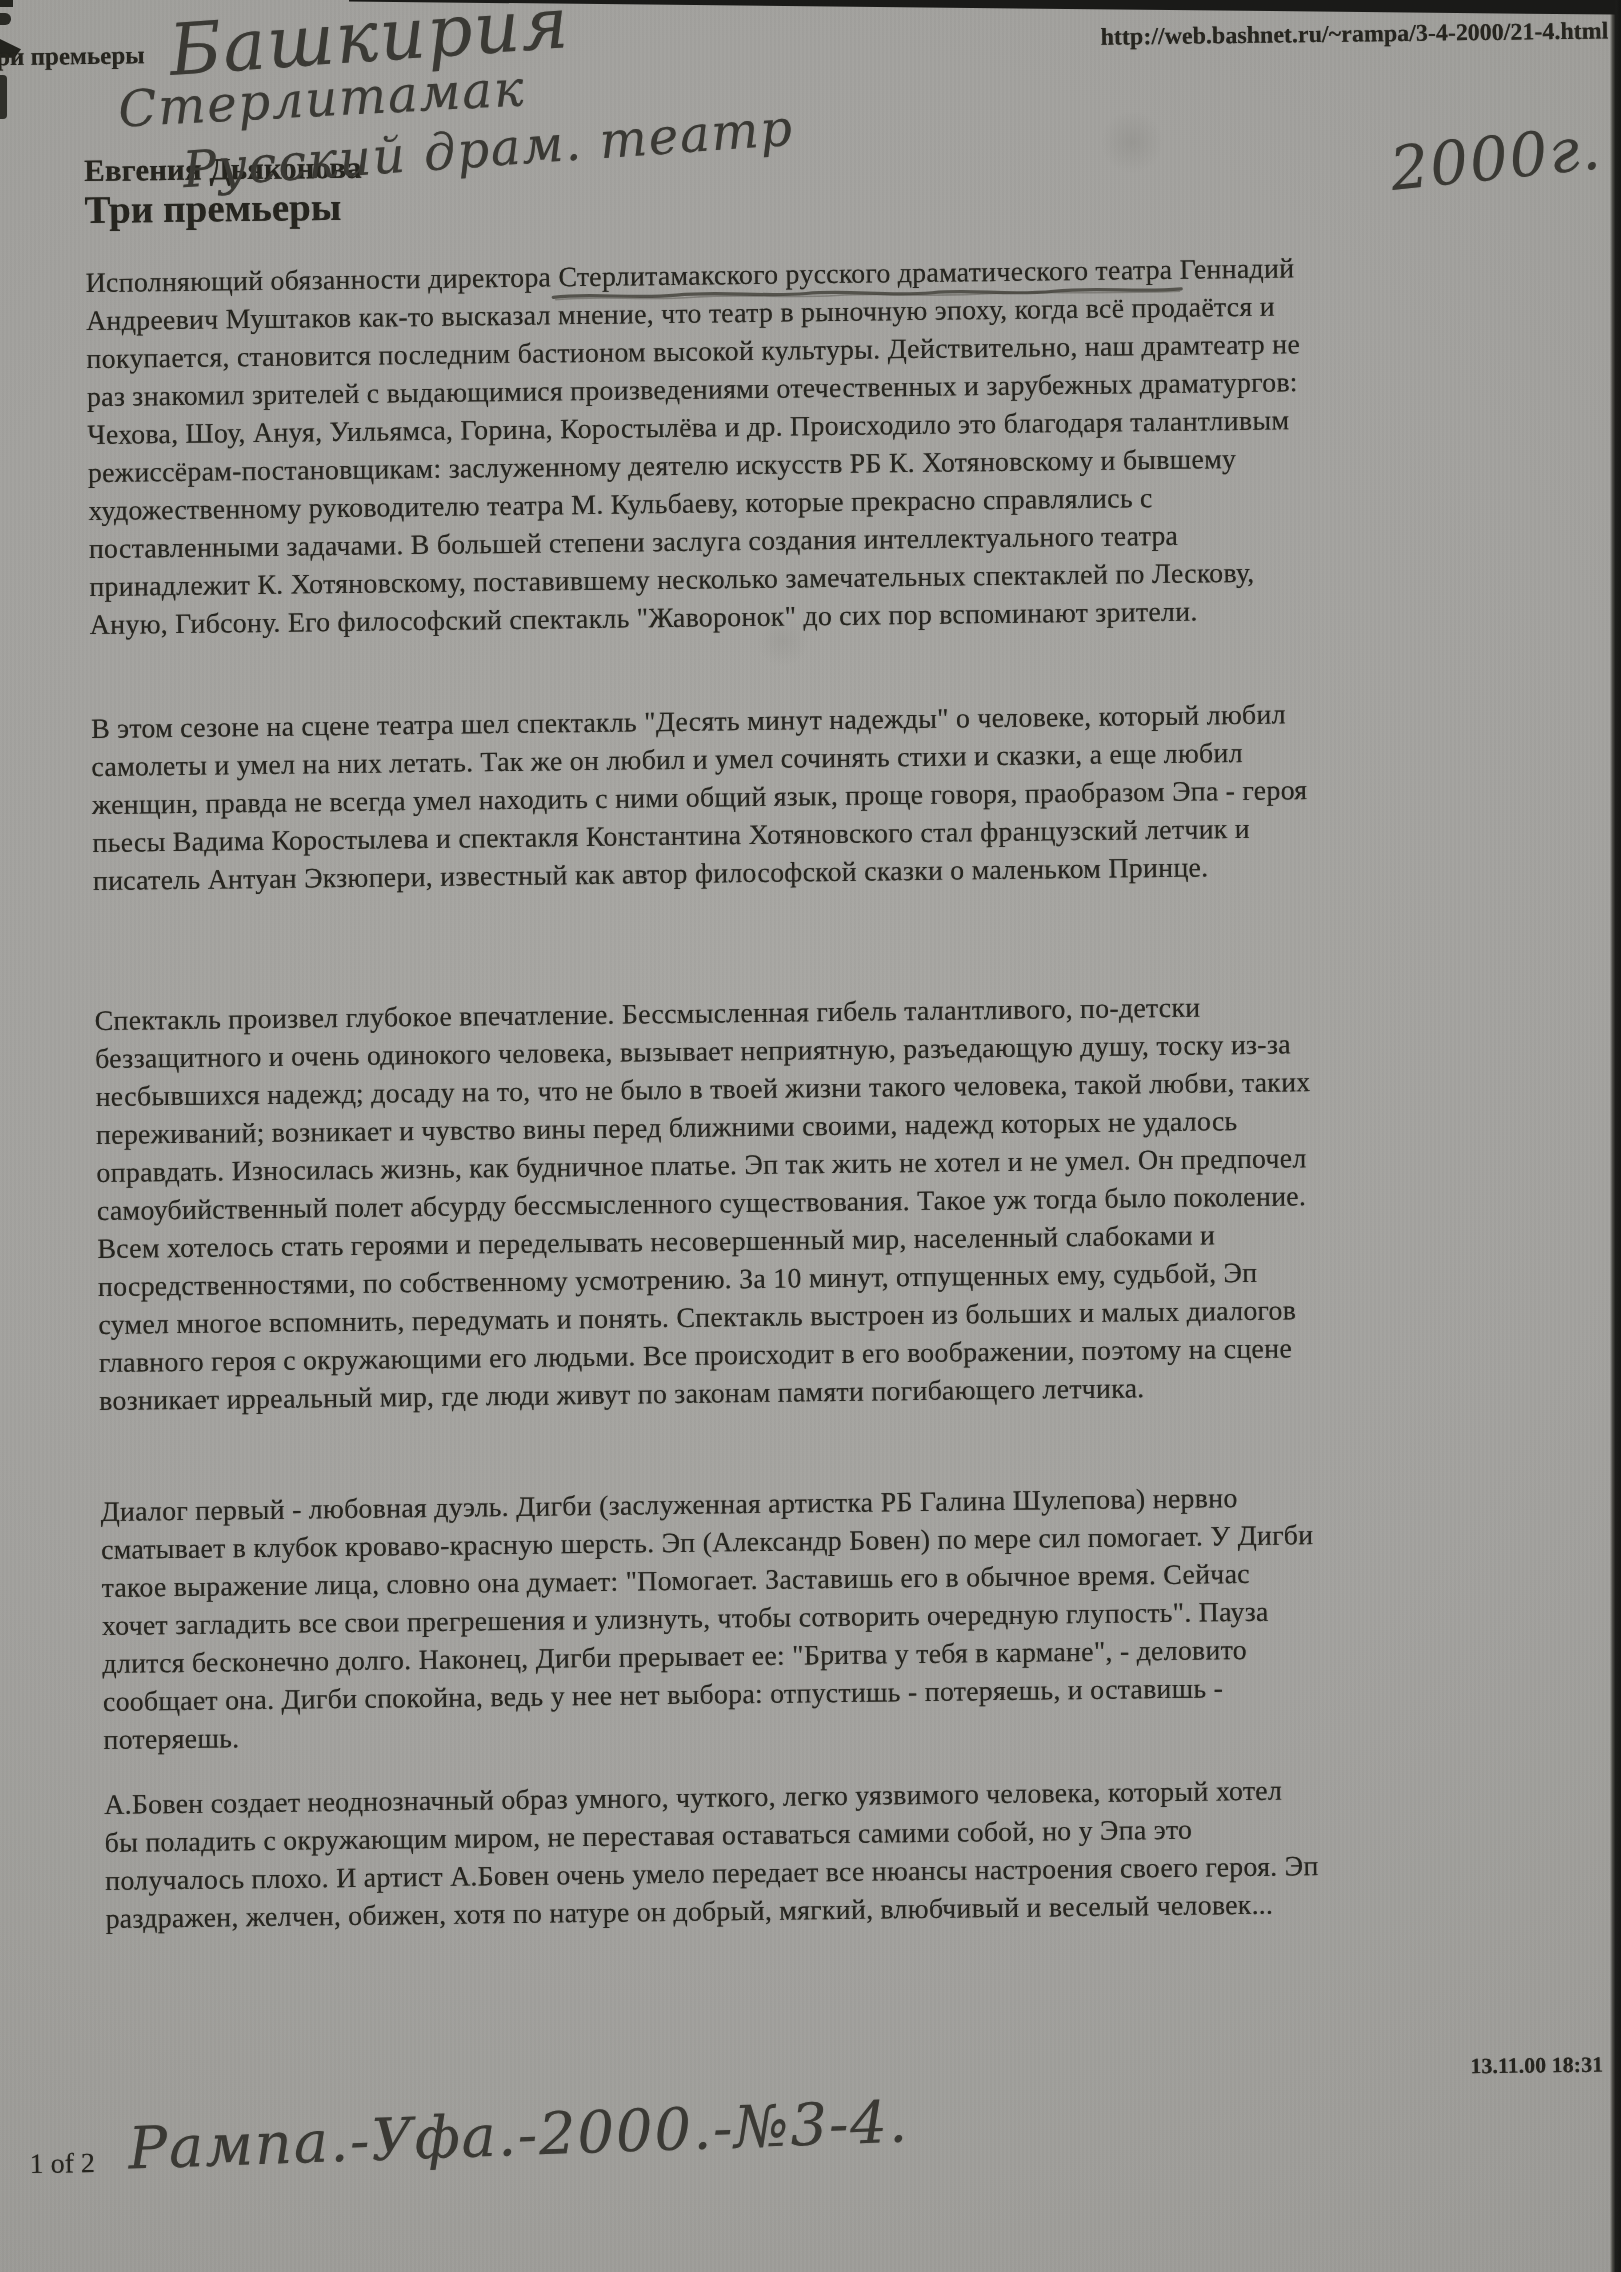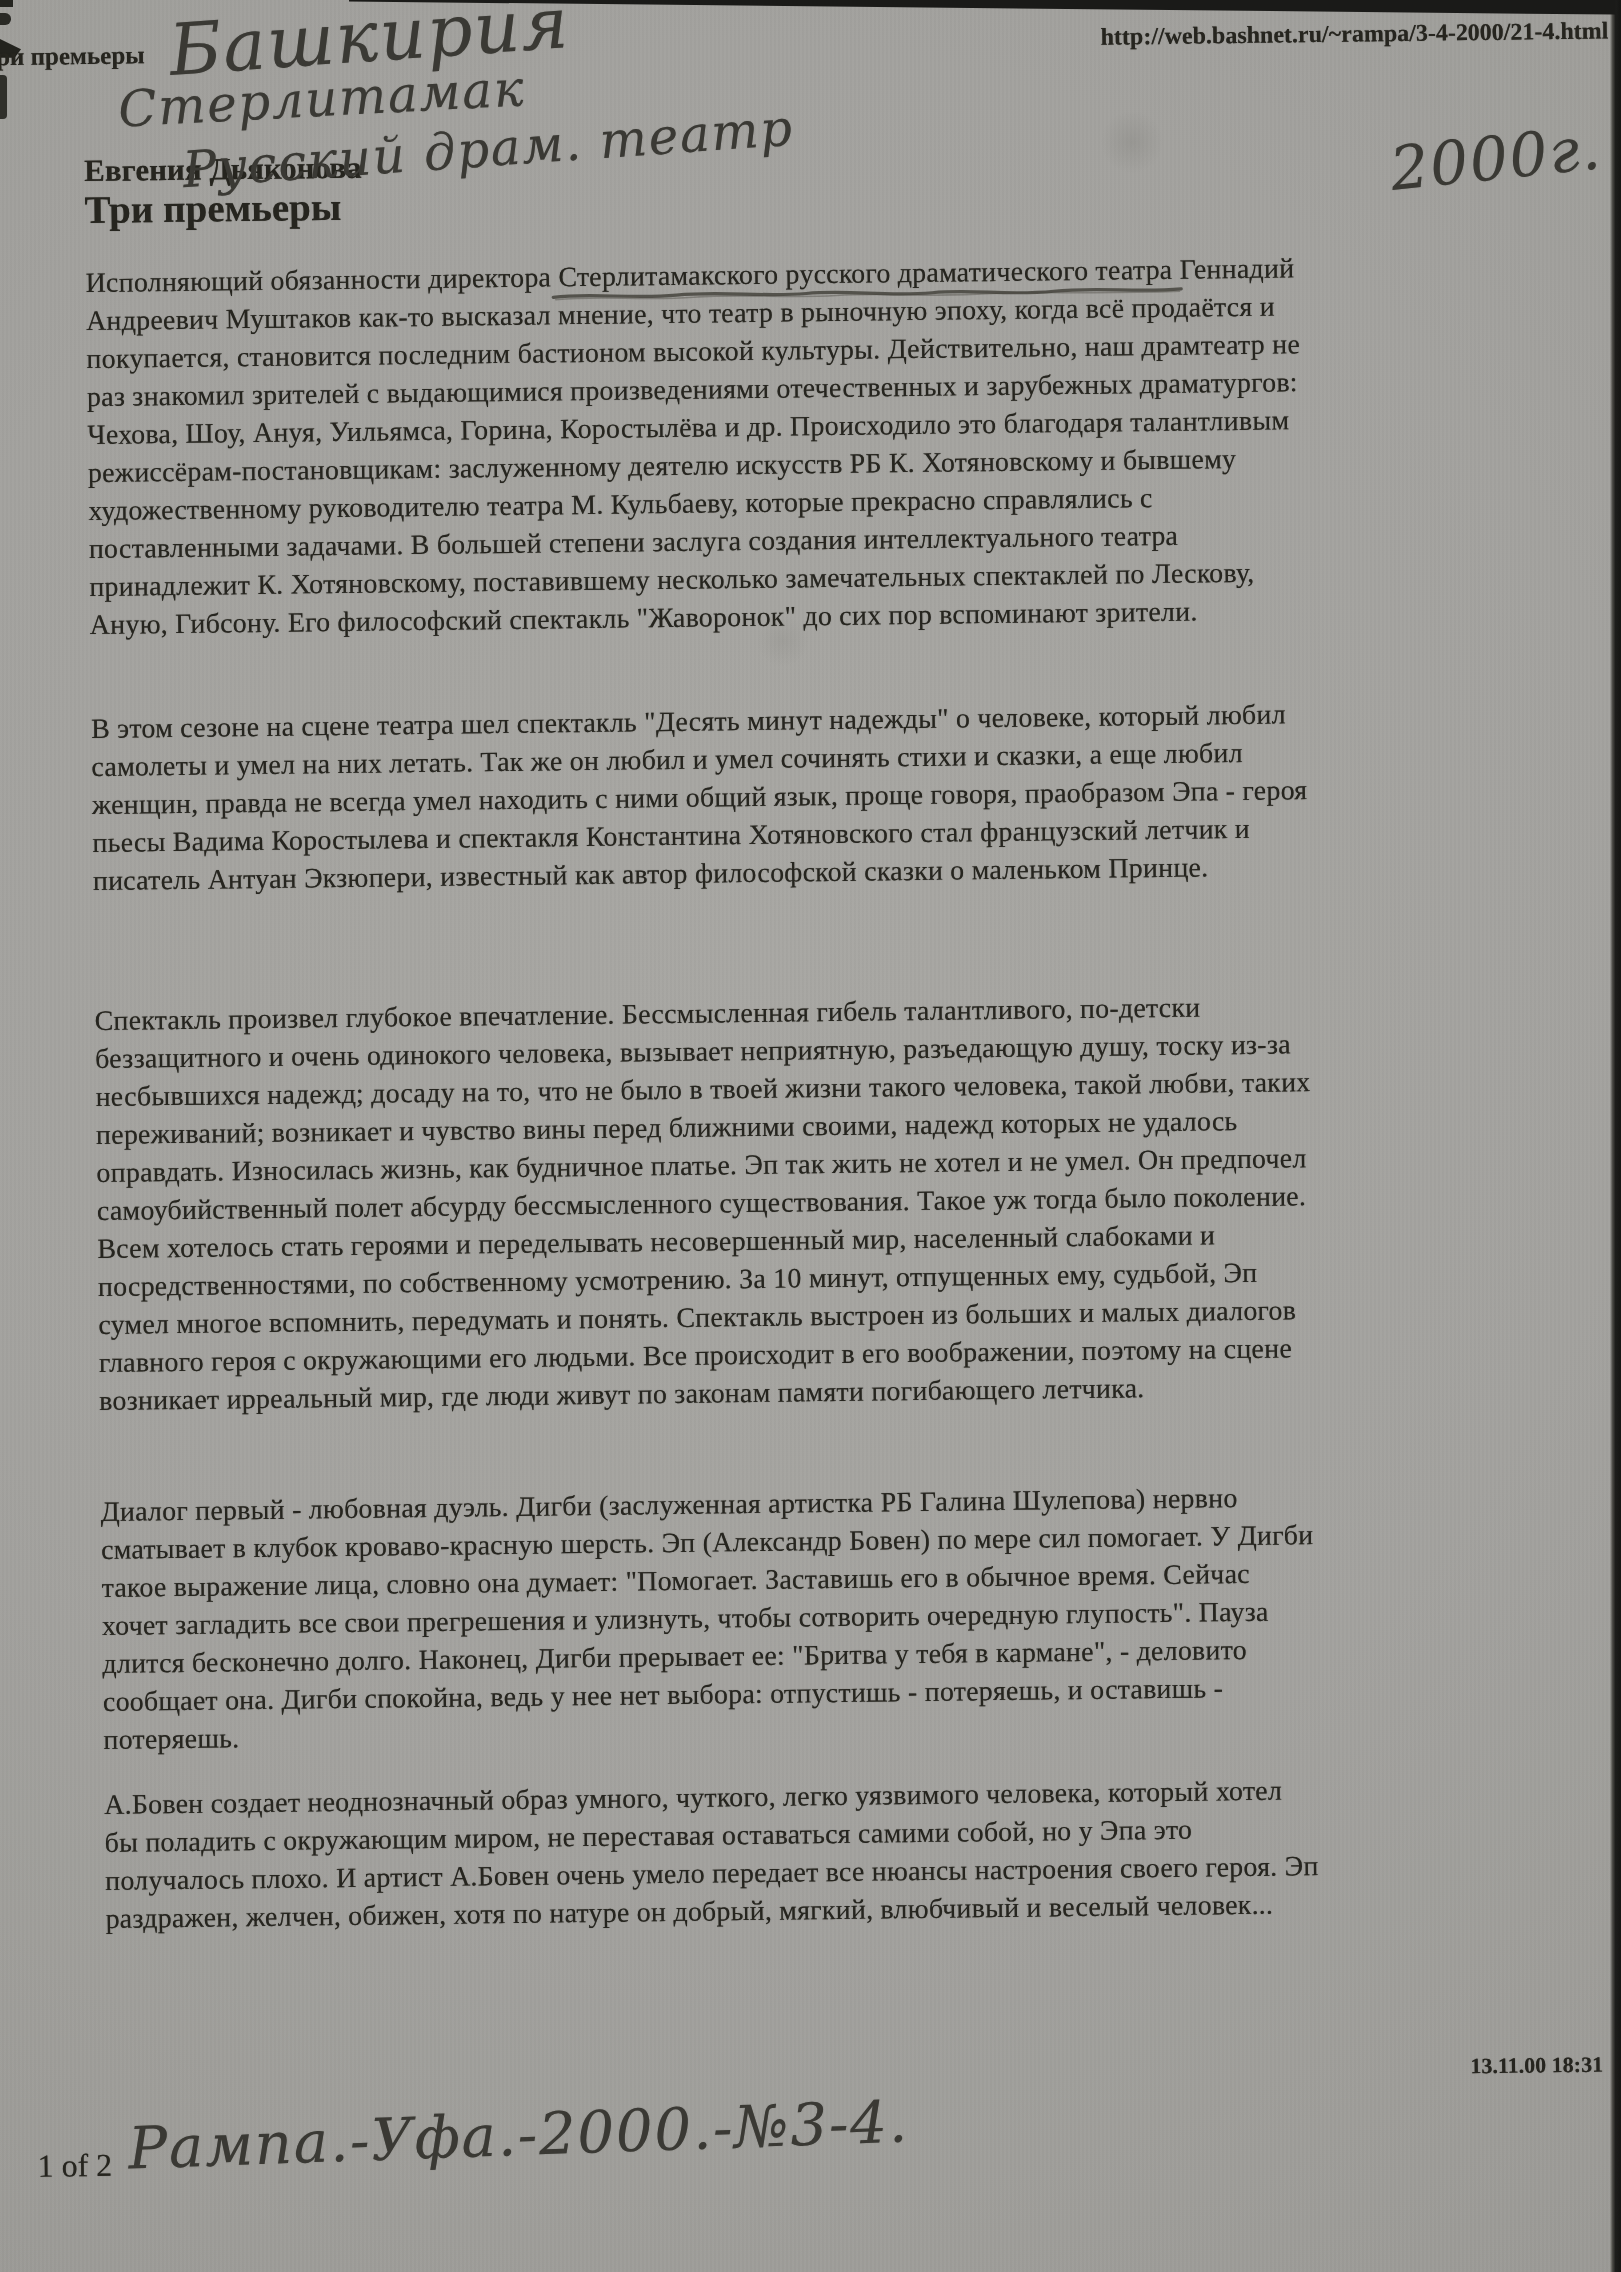--- a/index.html
+++ b/index.html
@@ -24,21 +24,21 @@
   
   .print-layer{position:absolute;inset:0;transform:rotate(-0.7deg);transform-origin:97px 1136px;
     color:#26251f;text-shadow:0 0 0.8px rgba(38,37,31,.65);}
   .small-header{position:absolute;left:-6.5px;top:42px;font-size:25px;font-weight:bold;white-space:nowrap;}
   .url{position:absolute;left:1114px;top:36px;font-size:24px;font-weight:bold;white-space:nowrap;}
   .author{position:absolute;left:96px;top:153px;font-size:31px;font-weight:bold;white-space:nowrap;}
   .doc-title{position:absolute;left:96px;top:187px;font-size:39px;font-weight:bold;white-space:nowrap;}
   .para{position:absolute;left:96px;width:1217px;margin:0;font-size:28px;line-height:38px;
     letter-spacing:0.2px;text-align:left;}
   .p1{top:264px;} .p2{top:710px;} .p3{top:1002px;} .p4{top:1493px;} .p5{top:1786px;}
-  .page-number{position:absolute;left:25px;top:2147px;font-size:32px;}
+  .page-number{position:absolute;left:17px;top:2147px;font-size:28px;}
   .timestamp{position:absolute;left:1459px;top:2070px;font-size:22px;font-weight:bold;white-space:nowrap;}
   
   .pen-underline{position:relative;}
   .pen-underline .squiggle{position:absolute;left:-8px;bottom:-13px;width:calc(100% + 23px);height:16px;
     overflow:visible;pointer-events:none;}
   
   .hw{position:absolute;font-family:"DejaVu Serif", serif;font-style:italic;color:#3a3934;
     letter-spacing:1.6px;white-space:nowrap;text-shadow:0 0 0.8px rgba(58,57,52,.5);}
   .hw-region{left:169px;top:-4.9px;font-size:71px;transform:rotate(-4deg);}
   .hw-city{left:118px;top:70px;font-size:50px;transform:rotate(-3deg);}

